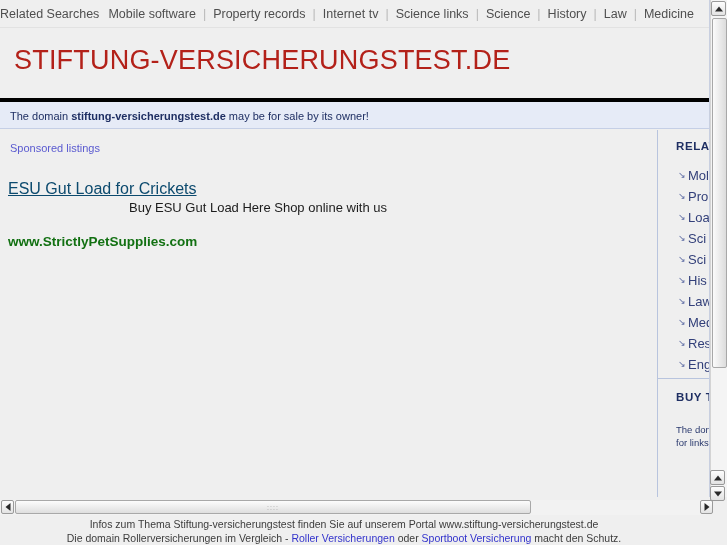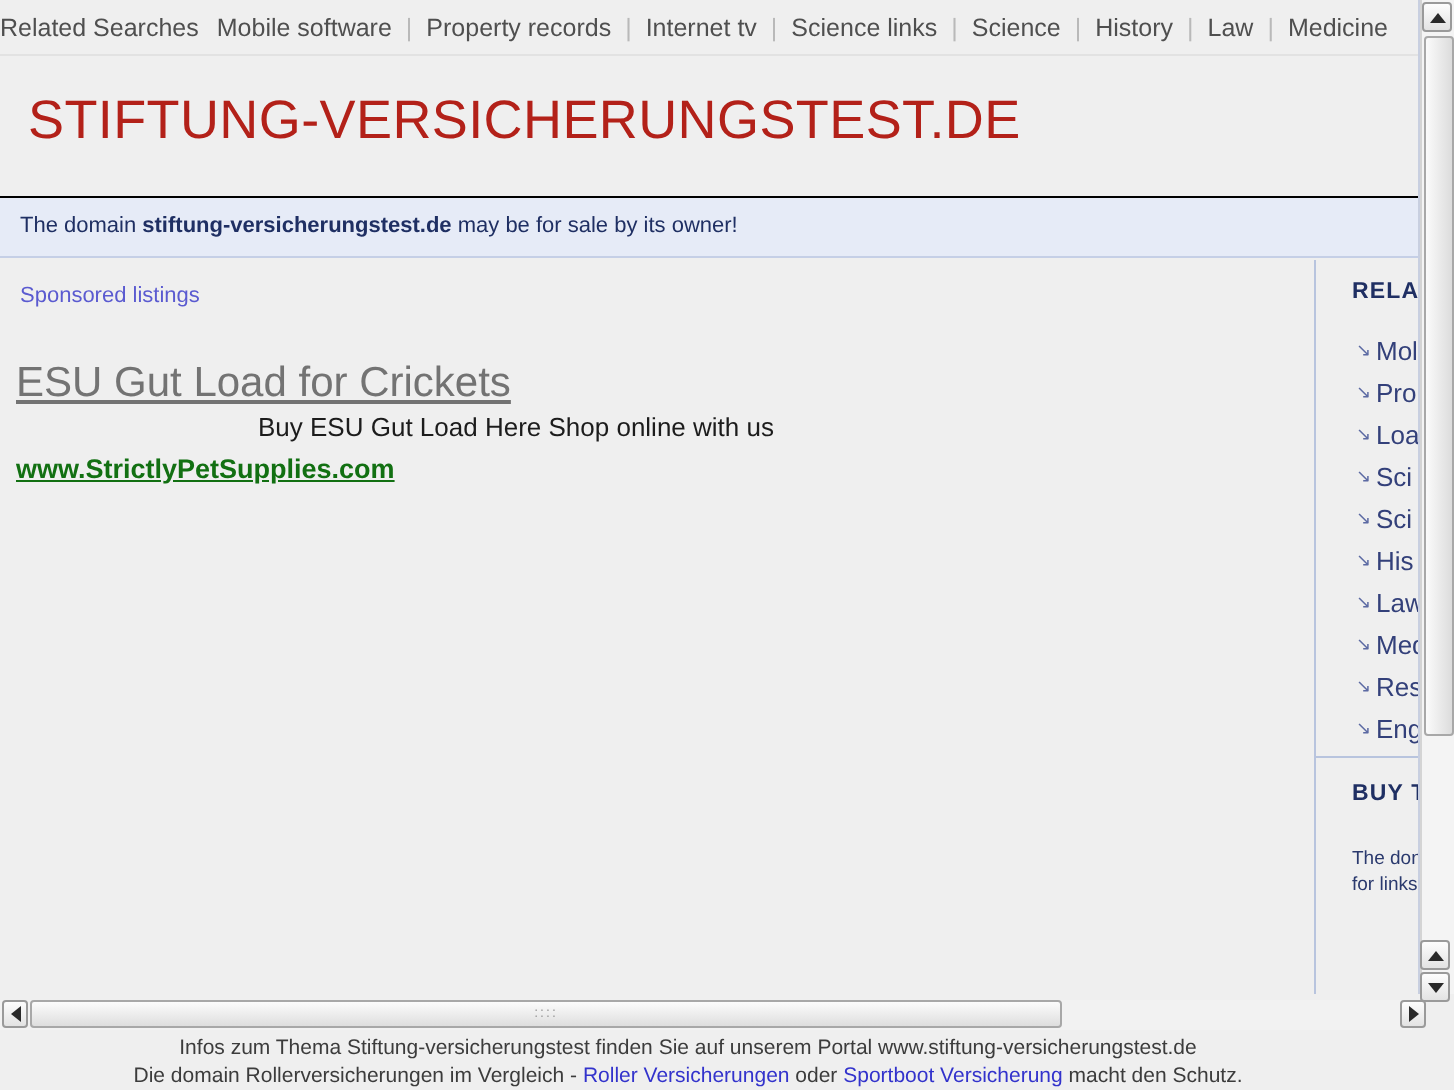--- a/index.html
+++ b/index.html
@@ -81,21 +81,21 @@
 
   
   #notice {
     position: absolute;
     left: 0;
     top: 98px;
     width: 710px;
     height: 31px;
     box-sizing: border-box;
     background: #e6ebf7;
-    border-top: 1px solid #000000;
+    border-top: 4px solid #000000;
     border-bottom: 1px solid #c5cfe6;
     color: #1f2f63;
     font-size: 11px;
     line-height: 29px;
     padding-left: 10px;
     white-space: nowrap;
     overflow: hidden;
   }
   #notice b { font-weight: bold; }
 
@@ -118,41 +118,40 @@
     white-space: nowrap;
   }
   .ad {
     position: absolute;
     left: 8px;
     top: 50px;
     width: 500px;
   }
   .ad-title {
     display: block;
-    font-size: 21px;
-    color: #737373;
+    font-size: 16px;
+    color: #0c4a6e;
     text-decoration: underline;
     white-space: nowrap;
     cursor: pointer;
   }
   .ad-desc {
     display: block;
     font-size: 13px;
     color: #1c1c1c;
     margin-top: 2px;
     white-space: nowrap;
     text-align: center;
   }
   .ad-url {
     display: block;
     font-size: 13.5px;
     font-weight: bold;
     color: #127012;
-    text-decoration: underline;
-    margin-top: 6px;
+    margin-top: 19px;
     white-space: nowrap;
     cursor: pointer;
   }
 
   
   #sidebar {
     position: absolute;
     left: 657px;
     top: 130px;
     width: 53px;

